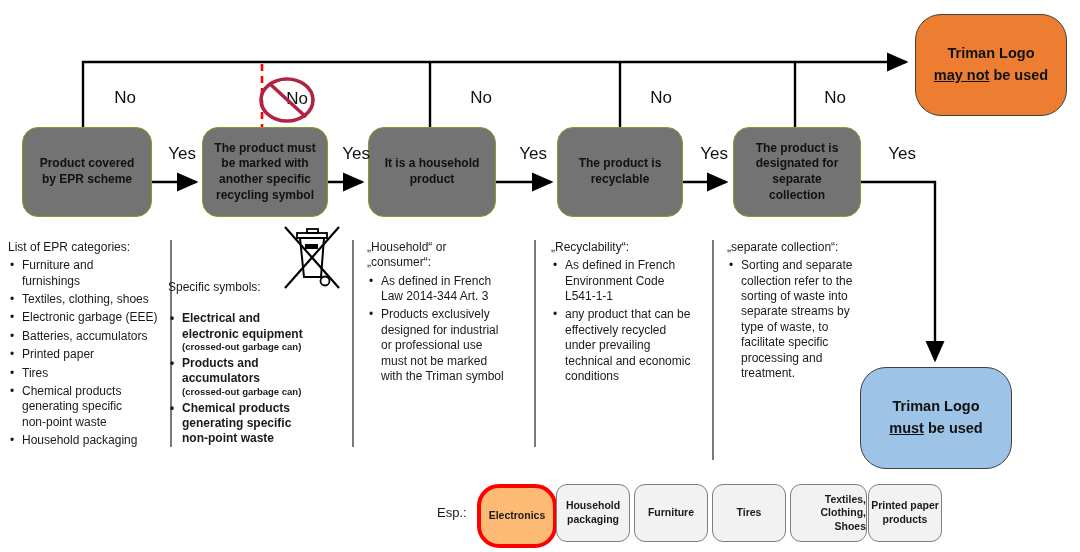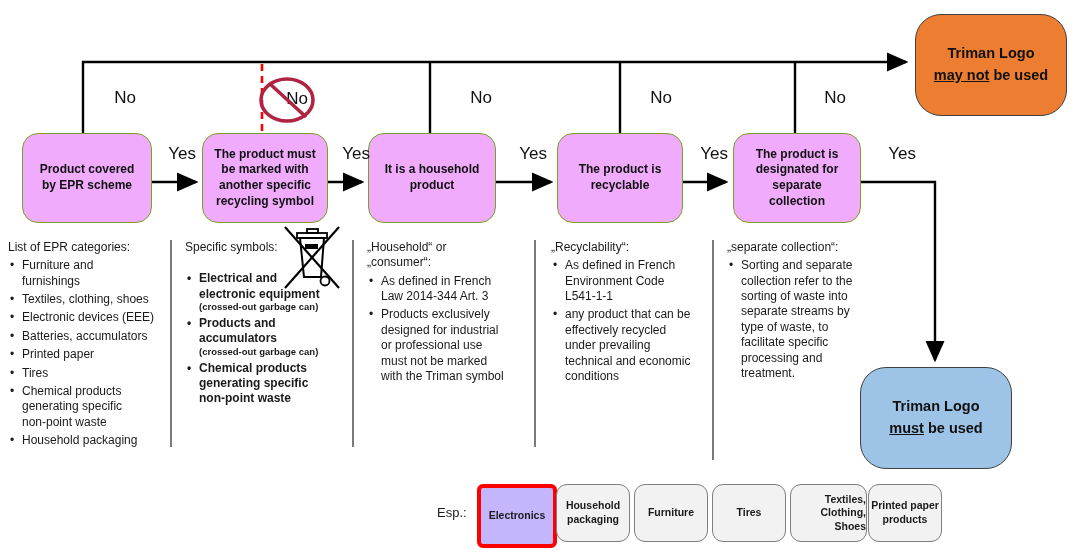--- a/index.html
+++ b/index.html
@@ -1,40 +1,40 @@
 <!DOCTYPE html>
 <html><head>
 <meta charset="utf-8">
 <style>
   html,body{margin:0;padding:0;background:#fff;}
   .canvas{position:relative;width:1080px;height:552px;background:#fff;overflow:hidden;
           font-family:"Liberation Sans",sans-serif;color:#1a1a1a;}
   svg.layer{position:absolute;left:0;top:0;z-index:1;}
-  .step{position:absolute;top:133px;height:88px;background:#f0abfc;border:1px solid #79a222;
+  .step{position:absolute;top:127px;height:88px;background:#737373;border:1px solid #79a222;
         border-radius:16px;display:flex;align-items:center;justify-content:center;text-align:center;
         font-weight:bold;font-size:12px;line-height:1.3;color:#111;white-space:pre-line;z-index:2;}
   .outcome{position:absolute;width:150px;height:100px;border:1.5px solid #404040;border-radius:26px;
         display:flex;flex-direction:column;align-items:center;justify-content:center;text-align:center;
         font-weight:bold;font-size:14.5px;line-height:1.5;color:#111;z-index:2;}
   .outcome.neg{left:915px;top:14px;background:#ED7D31;}
   .outcome.pos{left:860px;top:367px;background:#9DC3E6;}
   .u{text-decoration:underline;}
   .nolabel,.yeslabel{position:absolute;width:44px;text-align:right;font-size:17px;color:#111;z-index:3;}
   .notecol{position:absolute;top:240px;font-size:12px;line-height:1.28;z-index:2;}
   .nhead{margin-bottom:3px;white-space:pre-line;}
   .notecol ul{list-style:none;margin:0;padding:0;}
   .notecol li{position:relative;padding-left:14px;margin-bottom:3px;white-space:pre-line;}
   .notecol li::before{content:"\2022";position:absolute;left:2px;top:0;}
   .notecol ul.gap{margin-top:16px;font-weight:bold;}
   .subnote{font-size:9.5px;line-height:1.15;white-space:pre-line;}
   .esp{position:absolute;left:437px;top:505px;font-size:13px;z-index:2;}
   .exbox{position:absolute;top:484px;height:56px;background:#F2F2F2;border:1.5px solid #7F7F7F;
          border-radius:11px;display:flex;align-items:center;justify-content:center;text-align:center;
          font-weight:bold;font-size:10.5px;line-height:1.3;white-space:pre-line;z-index:2;}
-  .exbox.hl{background:#c4b5fd;border:4px solid #FF0000;border-radius:6px;}
+  .exbox.hl{background:#fdba74;border:4px solid #FF0000;border-radius:22px;}
   .prohib{position:absolute;left:250px;top:72px;z-index:4;}
   .weee{position:absolute;left:282px;top:222px;z-index:2;}
 </style>
 </head>
 <body>
 
 <div class="canvas">
 
   <svg class="layer" width="1080" height="552">
     <defs>
@@ -107,32 +107,32 @@
     <line x1="3" y1="5" x2="57" y2="66" stroke="#000" stroke-width="2.2"></line>
     <line x1="57" y1="5" x2="3" y2="66" stroke="#000" stroke-width="2.2"></line>
   </svg>
 
   <div class="notecol" style="left:8px;width:160px;">
     <div class="nhead">List of EPR categories:</div>
     <ul>
       <li><span>Furniture and
 furnishings</span></li>
       <li><span>Textiles, clothing, shoes</span></li>
-      <li><span>Electronic devices (EEE)</span></li>
+      <li><span>Electronic garbage (EEE)</span></li>
       <li><span>Batteries, accumulators</span></li>
       <li><span>Printed paper</span></li>
       <li><span>Tires</span></li>
       <li><span>Chemical products
 generating specific
 non-point waste</span></li>
       <li><span>Household packaging</span></li>
     </ul>
   </div>
 
-  <div class="notecol" style="left:185px;width:158px;">
+  <div class="notecol" style="left:168px;width:158px;margin-top:40px;">
     <div class="nhead">Specific symbols:</div>
     <ul class="gap">
       <li><span>Electrical and
 electronic equipment</span><div class="subnote">(crossed-out garbage can)</div></li>
       <li><span>Products and
 accumulators</span><div class="subnote">(crossed-out garbage can)</div></li>
       <li><span>Chemical products
 generating specific
 non-point waste</span></li>
     </ul>

